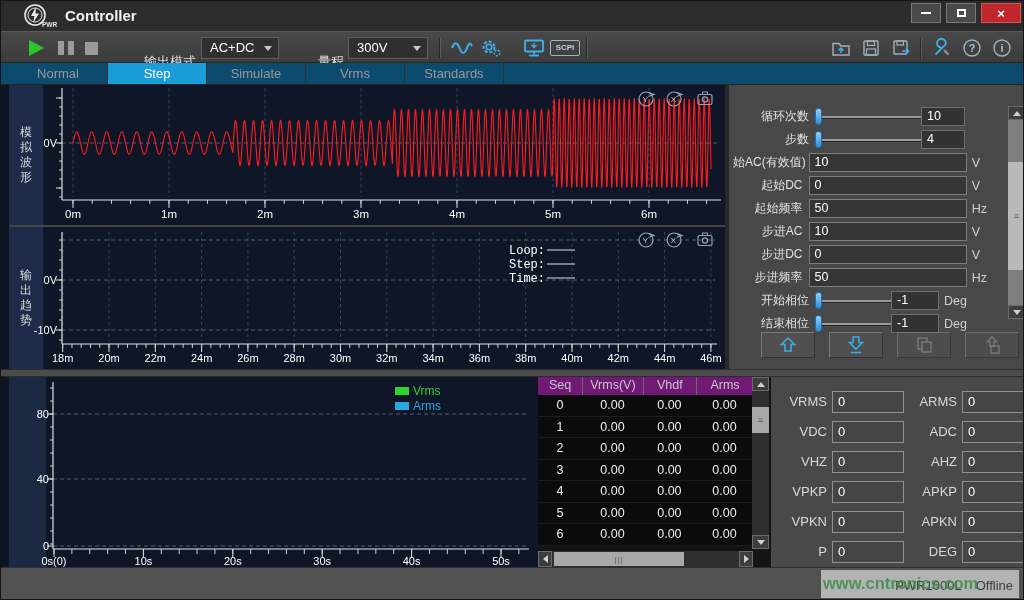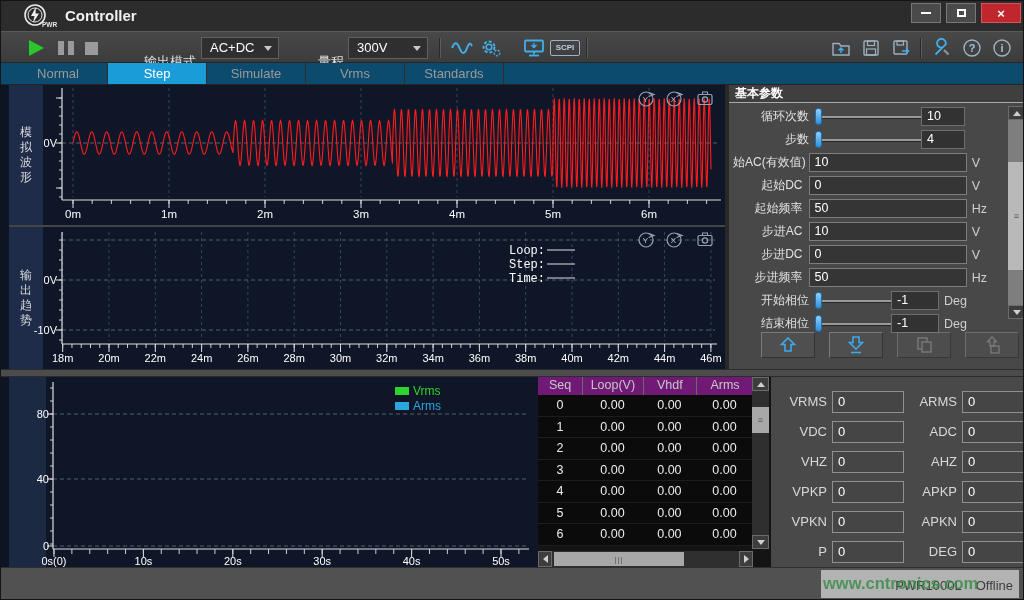--- a/index.html
+++ b/index.html
@@ -504,21 +504,20 @@
           </g>
           <g>
             <rect x="689" y="8.5" width="14" height="10" rx="1.5" fill="none" stroke="#97a3b4" stroke-width="1.2"></rect>
             <rect x="693.5" y="6" width="5" height="2.5" fill="none" stroke="#97a3b4" stroke-width="1"></rect>
             <circle cx="696" cy="13.5" r="2.6" fill="none" stroke="#97a3b4" stroke-width="1.2"></circle>
           </g>
         </svg>
     </div>
 
     <div class="params">
-      <div class="params-header">基本参数</div>
       <div class="params-rows">
           <div class="prow">
             <div class="plabel">循环次数</div>
             <div class="pslider long">
               <div class="strack"></div>
               <div class="sthumb"></div>
             </div>
             <div class="pvbox wide">10</div>
             <div class="punit"></div>
           </div>
@@ -690,21 +689,21 @@
             <rect x="386" y="10" width="14" height="8" fill="#2ed32e"></rect>
             <text x="404" y="18" text-anchor="start" fill="#2ed32e" font-size="12">Vrms</text>
             <rect x="386" y="25" width="14" height="8" fill="#2aa7e0"></rect>
             <text x="404" y="33" text-anchor="start" fill="#2aa7e0" font-size="12">Arms</text>
           </svg>
       </div>
 
       <div class="tablepanel">
         <div class="thead">
             <div class="th" style="width: 48px;">Seq</div>
-            <div class="th" style="width: 66px;">Loop(V)</div>
+            <div class="th" style="width: 66px;">Vrms(V)</div>
             <div class="th" style="width: 58px;">Vhdf</div>
             <div class="th" style="width: 62px;">Arms</div>
           </div>
         <div class="tbody">
             <div class="trow">
               <div class="td" style="width: 48px;">0</div>
               <div class="td" style="width: 66px;">0.00</div>
               <div class="td" style="width: 58px;">0.00</div>
               <div class="td" style="width: 62px;">0.00</div>
             </div>

